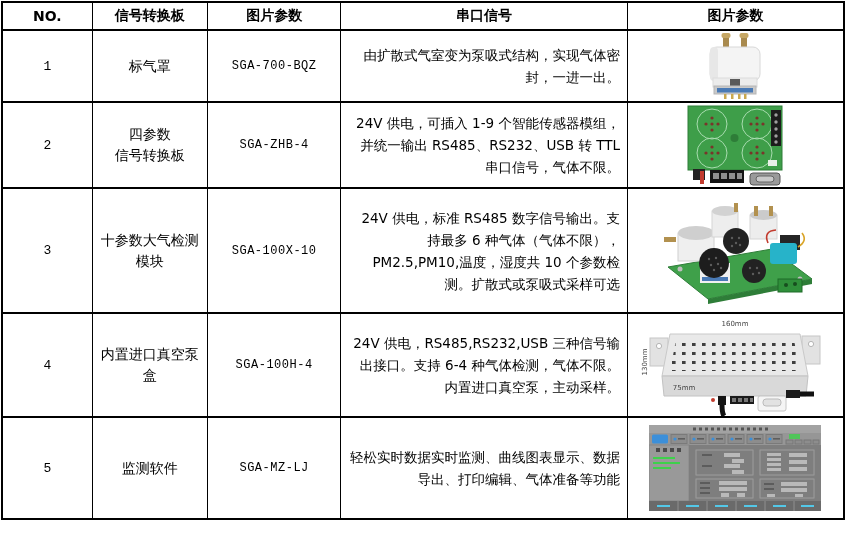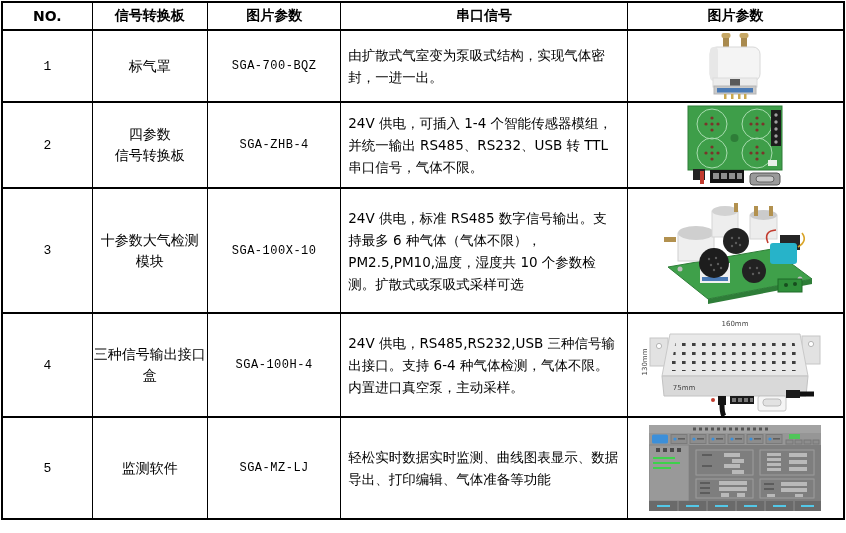--- a/index.html
+++ b/index.html
@@ -6,21 +6,21 @@
   body{font-family:"DejaVu Sans",sans-serif;color:#000;}
   .page{width:846px;height:533px;background:#fff;position:relative;overflow:hidden;}
   table.spec{border-collapse:collapse;table-layout:fixed;width:844px;margin:1px 0 0 1px;background:#fff;}
   table.spec{border:2px solid #000;}
   th,td{border-left:1px solid #000;border-right:1px solid #000;border-top:2px solid #000;border-bottom:2px solid #000;padding:0;vertical-align:middle;overflow:hidden;}
   th{font-size:14px;font-weight:bold;text-align:center;font-family:"DejaVu Sans",sans-serif;height:26px;}
   .c-no{text-align:center;font-family:"Liberation Mono","DejaVu Sans Mono",monospace;font-size:13px;}
   .c-name{text-align:center;font-size:14px;line-height:21px;white-space:pre-line;}
   .c-model{text-align:center;font-family:Liberation Mono, monospace;font-size:12px;letter-spacing:0.5px;}
   .c-func{text-align:left;}
-  .func-text{font-size:13.5px;line-height:22px;padding:4px 7px;text-align:left;}
+  .func-text{font-size:13.5px;line-height:22px;padding:4px 7px;text-align:right;}
   .c-photo{text-align:left;vertical-align:middle;}
   .c-photo svg{display:block;margin:0 auto;}
   .r1{height:72px;} .r2{height:86px;} .r3{height:125px;} .r4{height:104px;} .r5{height:102px;}
   .dim-label{font-family:"DejaVu Sans",sans-serif;font-size:7px;fill:#444;}
 </style>
 </head>
 <body>
 
 <div class="page">
 <table class="spec">
@@ -72,21 +72,21 @@
       </svg>
     </td>
   </tr>
 
   <tr class="r2">
     <td class="c-no">2</td>
     <td class="c-name">四参数
 信号转换板</td>
     <td class="c-model">SGA-ZHB-4</td>
     <td class="c-func">
-      <div class="func-text">24V 供电，可插入 1-4 个智能传感器模组，并统一输出 RS485、RS232、USB 转 TTL 串口信号，气体不限。</div>
+      <div class="func-text">24V 供电，可插入 1-9 个智能传感器模组，并统一输出 RS485、RS232、USB 转 TTL 串口信号，气体不限。</div>
     </td>
     <td class="c-photo">
       <svg width="150" height="84" viewBox="0 0 150 84">
         <g>
           <rect x="28" y="3" width="94" height="64" fill="#3e9e49" stroke="#2e7d38"></rect>
           <g fill="none" stroke="#a9dcb0" stroke-width="1">
             <circle cx="52" cy="21" r="15"></circle>
                   <circle cx="97" cy="21" r="15"></circle>
             <circle cx="52" cy="50" r="15"></circle>
                   <circle cx="97" cy="50" r="15"></circle>
@@ -205,21 +205,21 @@
           <rect x="128" y="88" width="24" height="13" fill="#2f8f3a" stroke="#1f6b29"></rect>
           <circle cx="136" cy="94" r="2" fill="#174d1e"></circle>
                 <circle cx="145" cy="93" r="2" fill="#174d1e"></circle>
         </g>
       </svg>
     </td>
   </tr>
 
   <tr class="r4">
     <td class="c-no">4</td>
-    <td class="c-name">三种信号输出接口
+    <td class="c-name">内置进口真空泵
 盒</td>
     <td class="c-model">SGA-100H-4</td>
     <td class="c-func">
       <div class="func-text">24V 供电，RS485,RS232,USB 三种信号输出接口。支持 6-4 种气体检测，气体不限。内置进口真空泵，主动采样。</div>
     </td>
     <td class="c-photo">
       <svg width="190" height="102" viewBox="0 0 190 102">
         <defs>
           <pattern id="holegrid" width="10" height="9" patternUnits="userSpaceOnUse">
             <rect x="2" y="2" width="3.6" height="3" fill="#3f3f3f"></rect>

